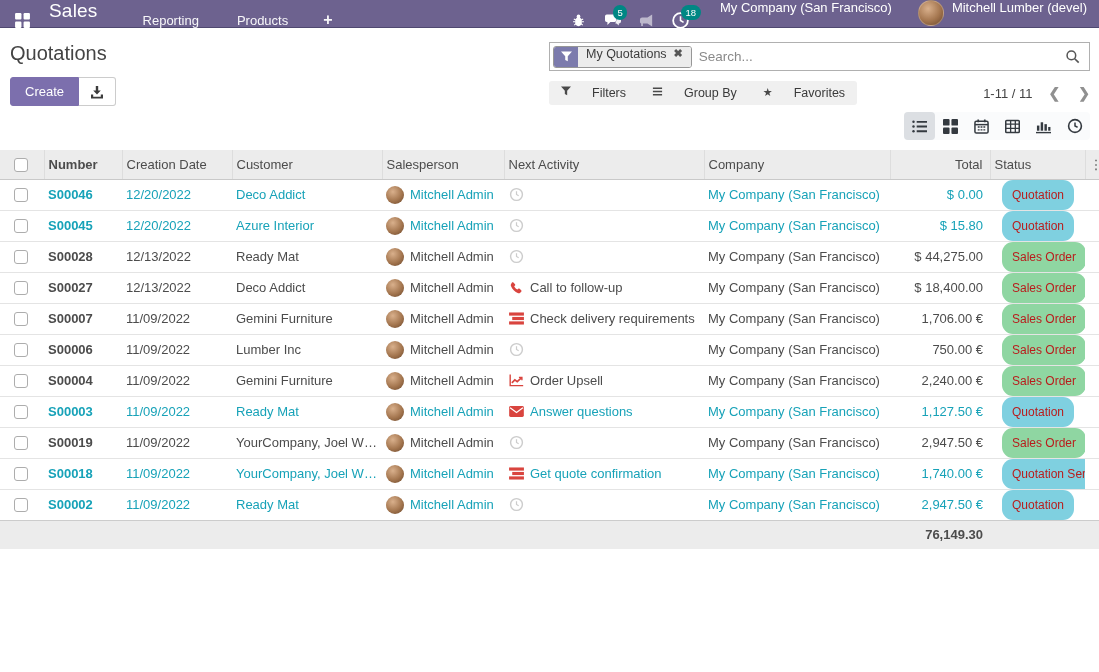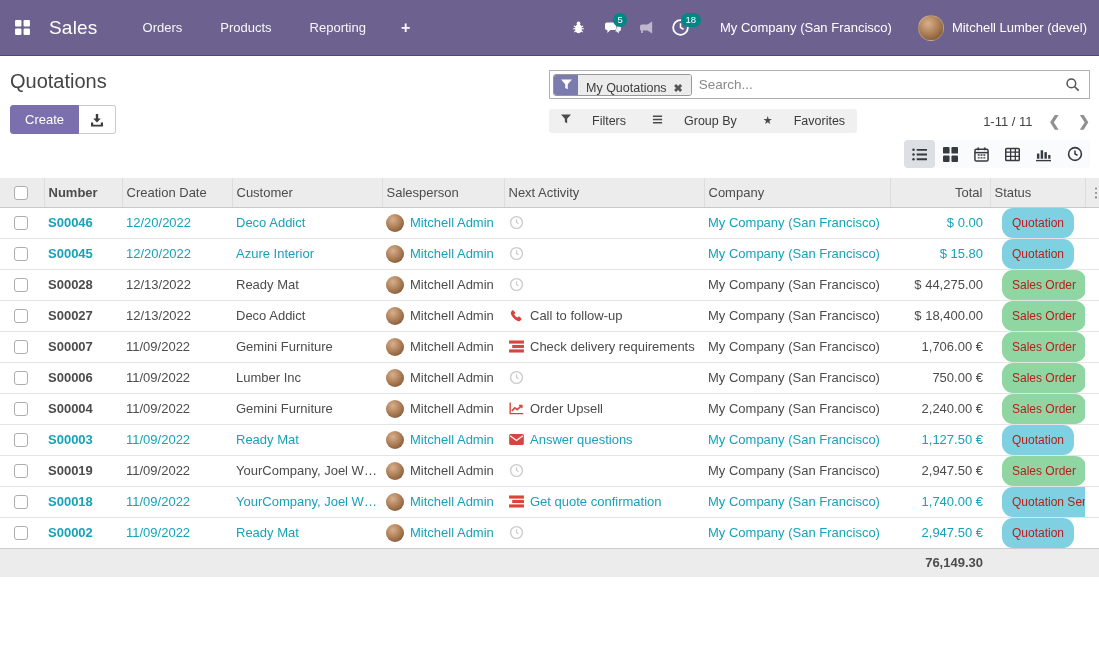--- a/index.html
+++ b/index.html
@@ -3,21 +3,21 @@
 <meta charset="utf-8">
 <style>
   * { margin:0; padding:0; box-sizing:border-box; }
   html,body { width:1099px; height:672px; background:#fff; overflow:hidden;
               font-family:"Liberation Sans", sans-serif; }
   :root{
     --navbar-bg:#6d628f; --primary:#7c6fad; --info:#17a2b8;
     --badge-quo:#7fd0e0; --badge-sale:#8fd6a2; --badge-count:#008784; --danger:#d9443e;
   }
   
-  .navbar{ height:56px; background:var(--navbar-bg); display:flex; align-items:center;
+  .navbar{ height:28px; background:var(--navbar-bg); display:flex; align-items:flex-start;
            color:#fff; border-bottom:1px solid #4f4870; }
   .apps-btn{ padding:0 14px; display:flex; align-items:center; cursor:pointer; height:40px;}
   .brand{ font-size:19px; margin:0 26px 0 4px; letter-spacing:.2px; }
   .nav-item{ font-size:13px; padding:0 19px; height:40px; display:flex; align-items:center;
              color:rgba(255,255,255,.95); cursor:pointer; }
   .nav-plus{ font-size:16px; font-weight:bold; padding:0 16px; }
   .nav-spacer{ flex:1; }
   .systray-icon{ position:relative; width:34px; height:40px; display:flex; align-items:center;
                  justify-content:center; cursor:pointer; }
   .count-badge{ position:absolute; top:5px; left:17px; background:var(--badge-count); color:#fff;
@@ -34,21 +34,21 @@
   .btn-create{ background:var(--primary); color:#fff; border:1px solid var(--primary);
                font-size:13px; padding:6px 14px; border-radius:3px 0 0 3px; cursor:pointer; }
   .btn-export{ background:#fff; border:1px solid #ccc; border-left:none; width:37px;
                border-radius:0 3px 3px 0; display:flex; align-items:center; justify-content:center; cursor:pointer; }
   .right-col{ position:absolute; right:9px; top:14px; width:541px; display:flex;
               flex-direction:column; align-items:stretch; }
   .searchbox{ display:flex; align-items:center; border:1px solid #b0b0b0; height:29px; background:#fff; }
   .facet{ display:flex; align-items:stretch; border:1px solid #979797; border-radius:3px;
           overflow:hidden; height:22px; margin-left:3px; flex:0 0 auto; }
   .facet-funnel{ background:#7c7bad; width:24px; display:flex; align-items:center; justify-content:center; }
-  .facet-body{ background:#ececec; display:flex; align-items:flex-end; gap:7px; padding:0 8px;
+  .facet-body{ background:#ececec; display:flex; align-items:flex-start; gap:7px; padding:0 8px;
                font-size:12.5px; color:#3c3c3c; }
   .facet-x{ font-size:11px; color:#555; font-weight:bold; cursor:pointer; }
   .search-input{ flex:1; border:none; outline:none; font-size:13.5px; padding:0 7px;
                  color:#333; font-family:"Liberation Sans",sans-serif; }
   .search-input::placeholder{ color:#8a8a8a; }
   .search-mag{ padding:0 9px; cursor:pointer; display:flex; align-items:center;}
   .row2{ display:flex; justify-content:space-between; align-items:center; margin-top:9px; height:26px;}
   .filters-bar{ background:#f0f0f0; border-radius:3px; padding:5px 12px; display:inline-flex; gap:26px; }
   .fbtn{ display:inline-flex; align-items:flex-start; gap:21px; font-size:12.5px; color:#3a3a3a; cursor:pointer; }
   .pager{ display:flex; align-items:center; font-size:13px; color:#444; }
@@ -92,23 +92,22 @@
   <div class="apps-btn">
     <svg width="17" height="17" viewBox="0 0 16 16">
         <rect x="1" y="1" width="6" height="6" rx="1" fill="#fff"></rect>
         <rect x="9" y="1" width="6" height="6" rx="1" fill="#fff"></rect>
         <rect x="1" y="9" width="6" height="6" rx="1" fill="#fff"></rect>
         <rect x="9" y="9" width="6" height="6" rx="1" fill="#fff"></rect>
       </svg>
   </div>
   <div class="brand">Sales</div>
   <div id="nav-menus" style="display:flex">
-      <div class="nav-item">Orders</div>
+      <div class="nav-item">Reporting</div>
       <div class="nav-item">Products</div>
-      <div class="nav-item">Reporting</div>
     </div>
   <div class="nav-item nav-plus">+</div>
   <div class="nav-spacer"></div>
 
   <div class="systray-icon">
     <svg width="15" height="15" viewBox="0 0 16 16">
         <ellipse cx="8" cy="9.4" rx="3.6" ry="4.6" fill="#fff"></ellipse>
         <circle cx="8" cy="3.6" r="2" fill="#fff"></circle>
         <path d="M3 6.5l2.2 1M13 6.5l-2.2 1M2.2 9.4h2.3M13.8 9.4h-2.3M3.4 13l2-1.6M12.6 13l-2-1.6" stroke="#fff" stroke-width="1.1" fill="none"></path>
       </svg>

